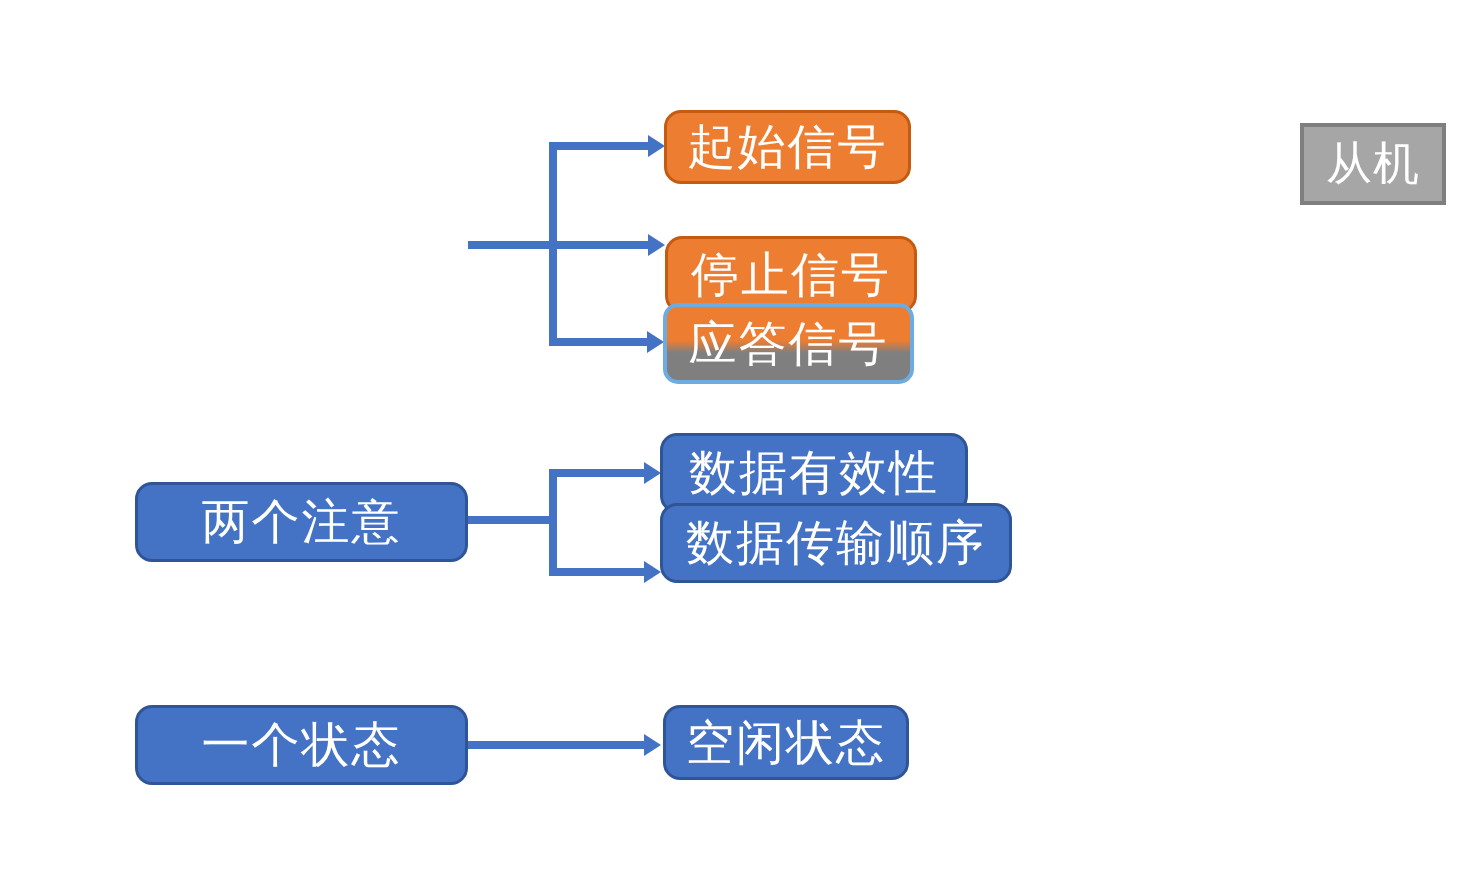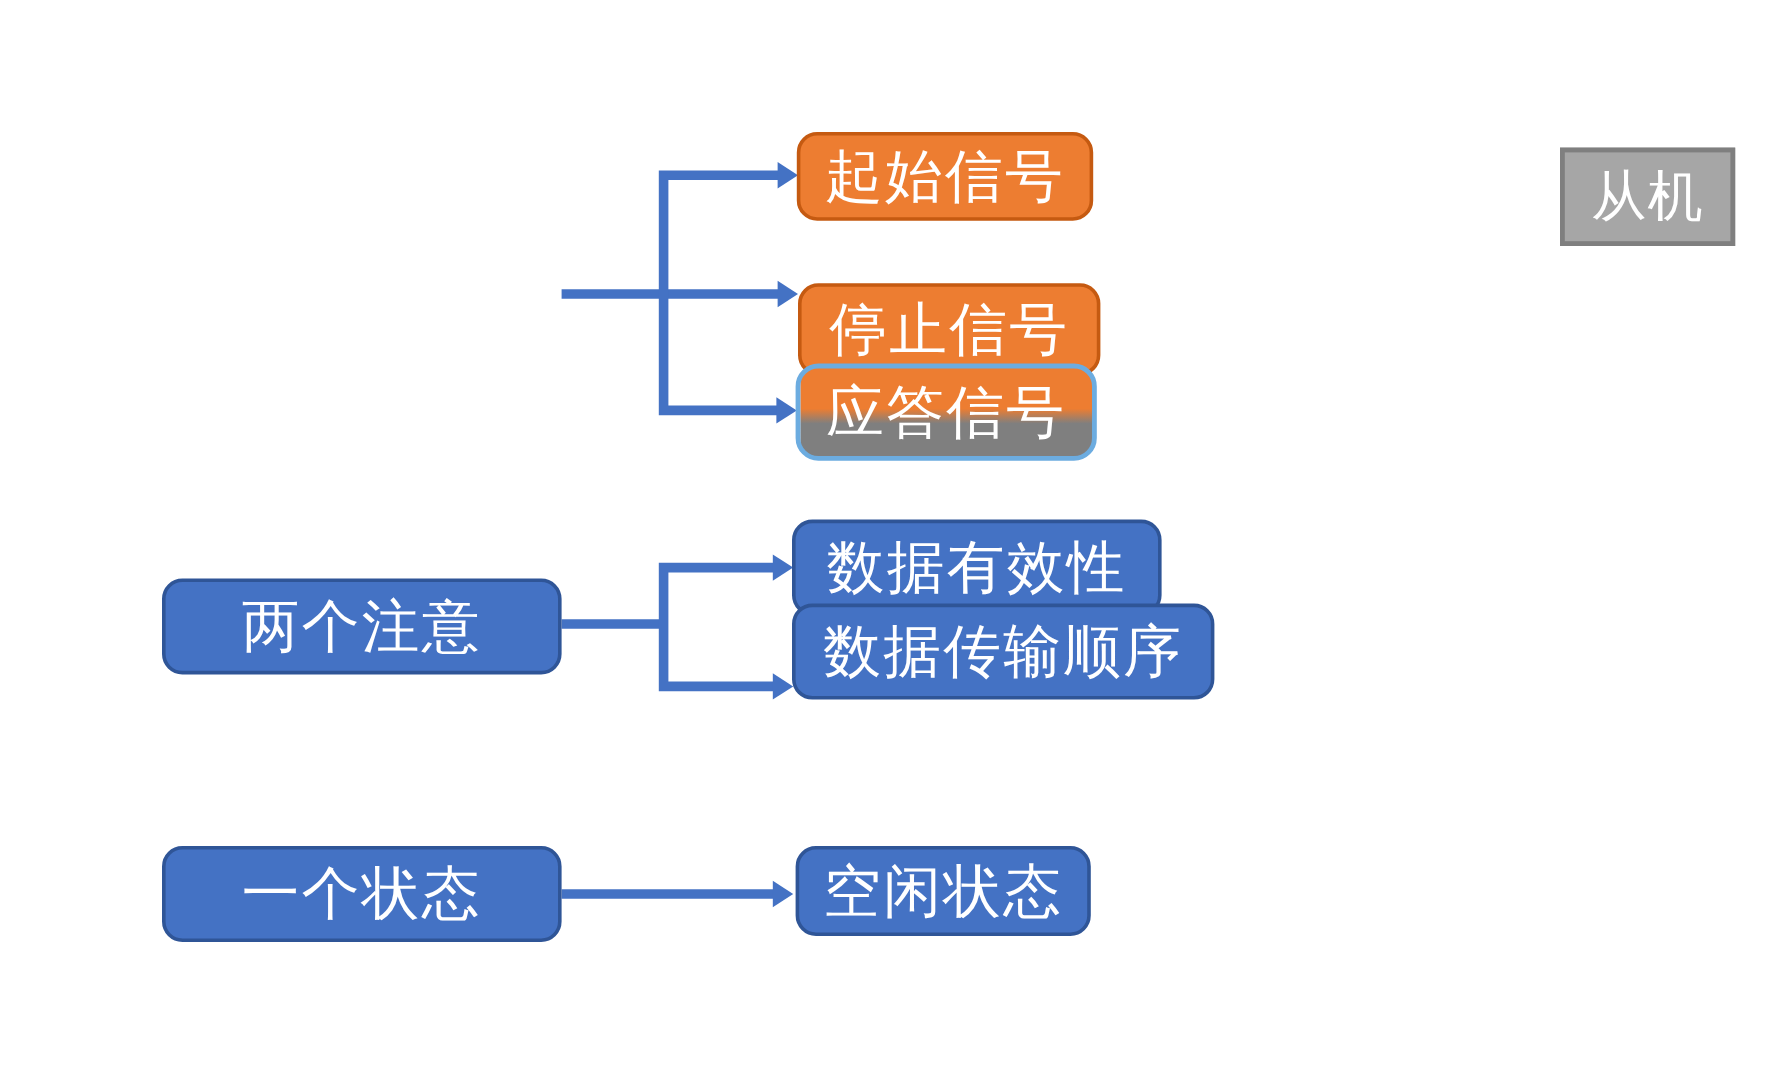--- a/index.html
+++ b/index.html
@@ -51,21 +51,21 @@
     letter-spacing: 1px;
     border-radius: 0;
   }
   .legend-box.master { background: #ED7D31; border: 4px solid #C05A1C; }
   .legend-box.slave  { background: #A6A6A6; border: 4px solid #7F7F7F; }
 
   
   #node-three-signals { left: 135px; top: 205px; width: 333px; height: 80px; }
   #node-start-signal  { left: 664px; top: 110px; width: 247px; height: 74px; text-align: center; }
   #node-stop-signal   { left: 665px; top: 205px; width: 252px; height: 77px; margin-top: 31px; }
-  #node-ack-signal    { left: 663px; top: 303px; width: 251px; height: 81px; border-radius: 19px; }
+  #node-ack-signal    { left: 663px; top: 303px; width: 251px; height: 81px; }
   #node-two-notes     { left: 135px; top: 482px; width: 333px; height: 80px; }
   #node-data-validity { left: 660px; top: 433px; width: 308px; height: 80px; }
   #node-data-order    { left: 660px; top: 503px; width: 352px; height: 80px; }
   #node-one-state     { left: 135px; top: 705px; width: 333px; height: 80px; }
   #node-idle-state    { left: 663px; top: 705px; width: 246px; height: 75px; }
   #legend-master      { left: 1302px; top: 35px;  width: 143px; height: 78px; }
   #legend-slave       { left: 1300px; top: 123px; width: 146px; height: 82px; }
 </style>
 </head>
 <body>

